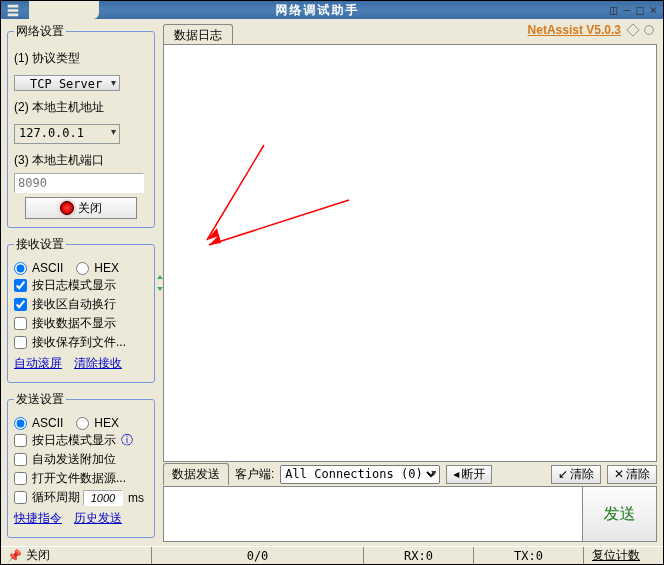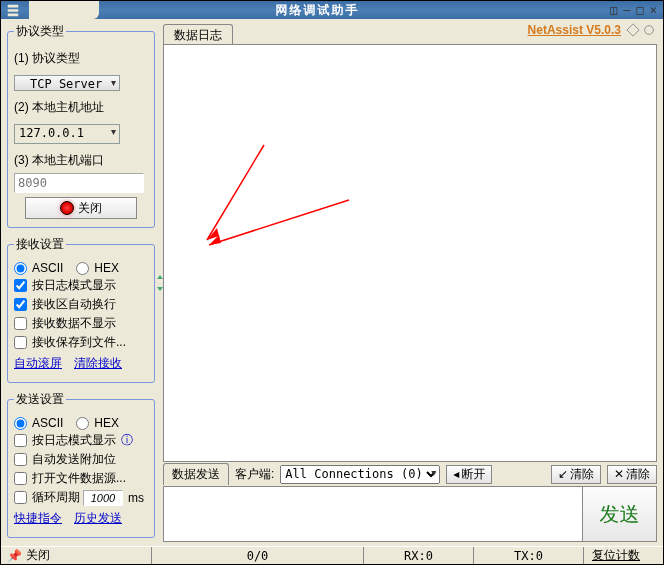--- a/index.html
+++ b/index.html
@@ -41,21 +41,21 @@
 .ico { width:14px; height:14px; display:inline-block; margin:0 1px;}
 .log-area { flex:1; background:#fff; border:1px solid #888; margin-top:-1px; position:relative;}
 .arrow1 { position:absolute; left:35px; top:150px; pointer-events:none;}
 .arrow2 { position:absolute; left:35px; top:95px; pointer-events:none;}
 .send-head { display:flex; align-items:center; gap:6px; height:24px; padding:2px 0; }
 .send-bar-label { padding:2px 8px; border:1px solid #888; background:#ece9d8; border-bottom:none; border-radius:3px 3px 0 0;}
 .conn-sel { width:160px; height:19px; font-family:monospace; font-size:12px;}
 .small-btn { height:19px; padding:0 6px; border:1px solid #888; background:linear-gradient(#fdfdfd,#e4e4e4); cursor:pointer; display:inline-flex; align-items:center; gap:2px;}
 .send-row { display:flex; height:56px; }
 .send-in { flex:1; background:#fff; border:1px solid #888;}
-.send-btn { width:74px; border:1px solid #888; border-left:none; background:linear-gradient(#fdfdfd,#e7e7e7); display:flex; align-items:center; justify-content:center; color:#1a7a1a; font-size:20px; cursor:pointer;}
+.send-btn { width:74px; border:1px solid #888; border-left:none; background:linear-gradient(#fdfdfd,#e7e7e7); display:flex; align-items:center; justify-content:center; color:#1a7a1a; font-size:16px; cursor:pointer;}
 .status { height:20px; border-top:1px solid #fff; background:#ece9d8; display:flex; align-items:center; font-size:12px;}
 .status-cell { border-left:1px solid #888; padding:0 8px; height:100%; display:flex; align-items:center; font-family:monospace;}
 .status-cell:first-child { border-left:none; padding-left:6px; display:flex; gap:4px;}
 .pin-ic { color:#7a9; }
 </style>
 </head>
 <body>
 
 <div class="window">
   <div class="titlebar">
@@ -71,21 +71,21 @@
       <span class="tb-btn">—</span>
       <span class="tb-btn">□</span>
       <span class="tb-btn">×</span>
     </div>
   </div>
 
   <div class="main">
     <div class="sidebar">
 
       <fieldset>
-        <legend>协议类型</legend>
+        <legend>网络设置</legend>
         <div class="row lbl">(1) 协议类型</div>
         <div class="row selwrap"><select class="select"><option>TCP Server</option></select></div>
         <div class="row lbl">(2) 本地主机地址</div>
         <div class="row selwrap"><span class="hostlbl">127.0.0.1</span></div>
         <div class="row lbl">(3) 本地主机端口</div>
         <div class="row"><input class="portin" value="8090" style=""></div>
         <div class="listen-btn">
             <span class="dot-outer"></span>
             <span>关闭</span>
           </div>

